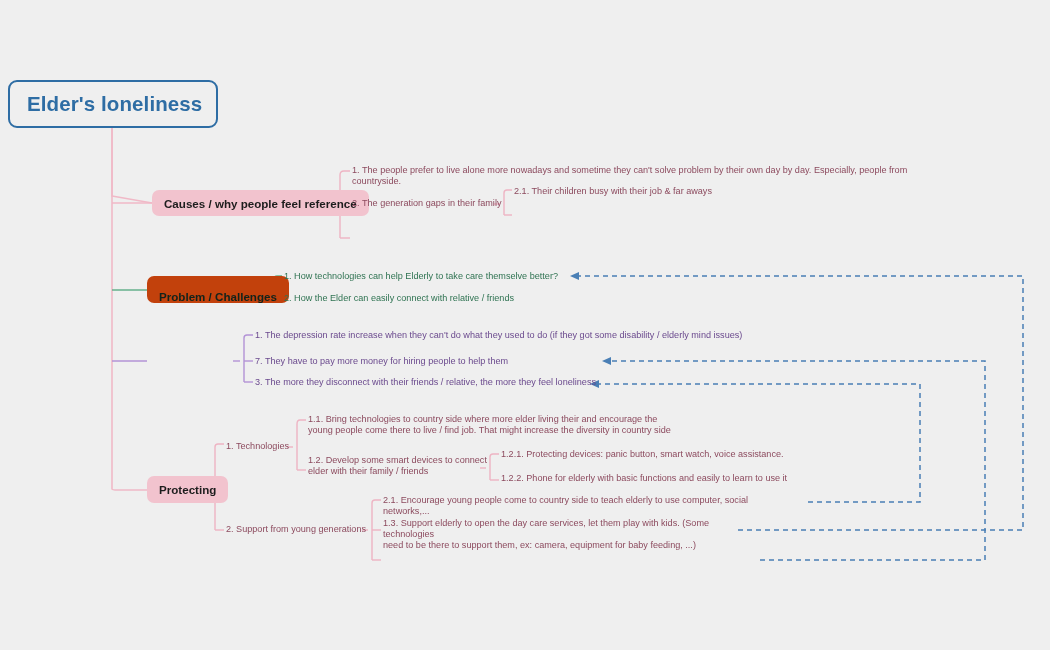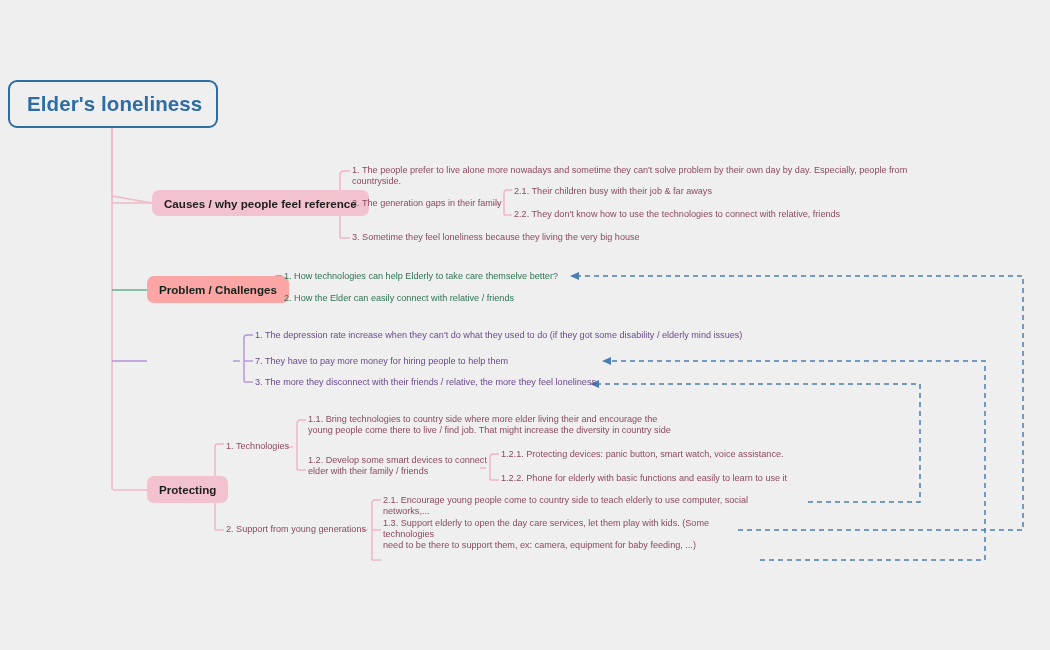--- a/index.html
+++ b/index.html
@@ -29,21 +29,21 @@
 
   
   .pill{
     border-radius:7px;
     display:flex;align-items:center;justify-content:center;
     padding:0 12px;
     font-size:11.6px;font-weight:bold;
     white-space:nowrap;
   }
   .pill.pink{background:#f2c3ce;color:#1d1d1d;}
-  .pill.green{background:#fca5a5;color:#12231b;}
+  .pill.green{background:#c2410c;color:#12231b;align-items:flex-end;}
   .pill.purple{background:#c19de0;color:#20142e;}
 
   .p-causes{left:152px;top:190px;height:26px;}
   .p-problem{left:147px;top:276px;height:27px;}
   .p-conseq{left:147px;top:347px;height:27px;}
   .p-solutions{left:147px;top:476px;height:27px;}
 
   
   .leaf{
     position:absolute;
@@ -165,23 +165,21 @@
   <div class="node pill pink p-solutions">
     <span>Protecting</span>
   </div>
 
   <div class="leaf pinkT" style="left:352px;top:165px;width:580px;">1. The people prefer to live alone more nowadays and sometime they can't solve problem by their own day by day. Especially, people from countryside.</div>
 
   <div class="leaf pinkT" style="left:352px;top:198px;width:150px;">2. The generation gaps in their family</div>
 
   <div class="leaf pinkT" style="left:514px;top:186px;width:260px;">2.1. Their children busy with their job &amp; far aways</div>
 
-  <div class="leaf pinkT" style="left:514px;top:209px;width:330px;">2.2. They don't know how to use the technologies to connect with relative, friends</div>
-
-  <div class="leaf pinkT" style="left:352px;top:232px;width:330px;">3. Sometime they feel loneliness because they living the very big house</div>
+
 
   <div class="leaf greenT" style="left:284px;top:271px;width:300px;">1. How technologies can help Elderly to take care themselve better?</div>
 
   <div class="leaf greenT" style="left:284px;top:293px;width:300px;">2. How the Elder can easily connect with relative / friends</div>
 
   <div class="leaf purpleT" style="left:255px;top:330px;width:520px;">1. The depression rate increase when they can't do what they used to do (if they got some disability / elderly mind issues)</div>
 
   <div class="leaf purpleT" style="left:255px;top:356px;width:420px;">7. They have to pay more money for hiring people to help them</div>
 
   <div class="leaf purpleT" style="left:255px;top:377px;width:420px;">3. The more they disconnect with their friends / relative, the more they feel loneliness</div>

